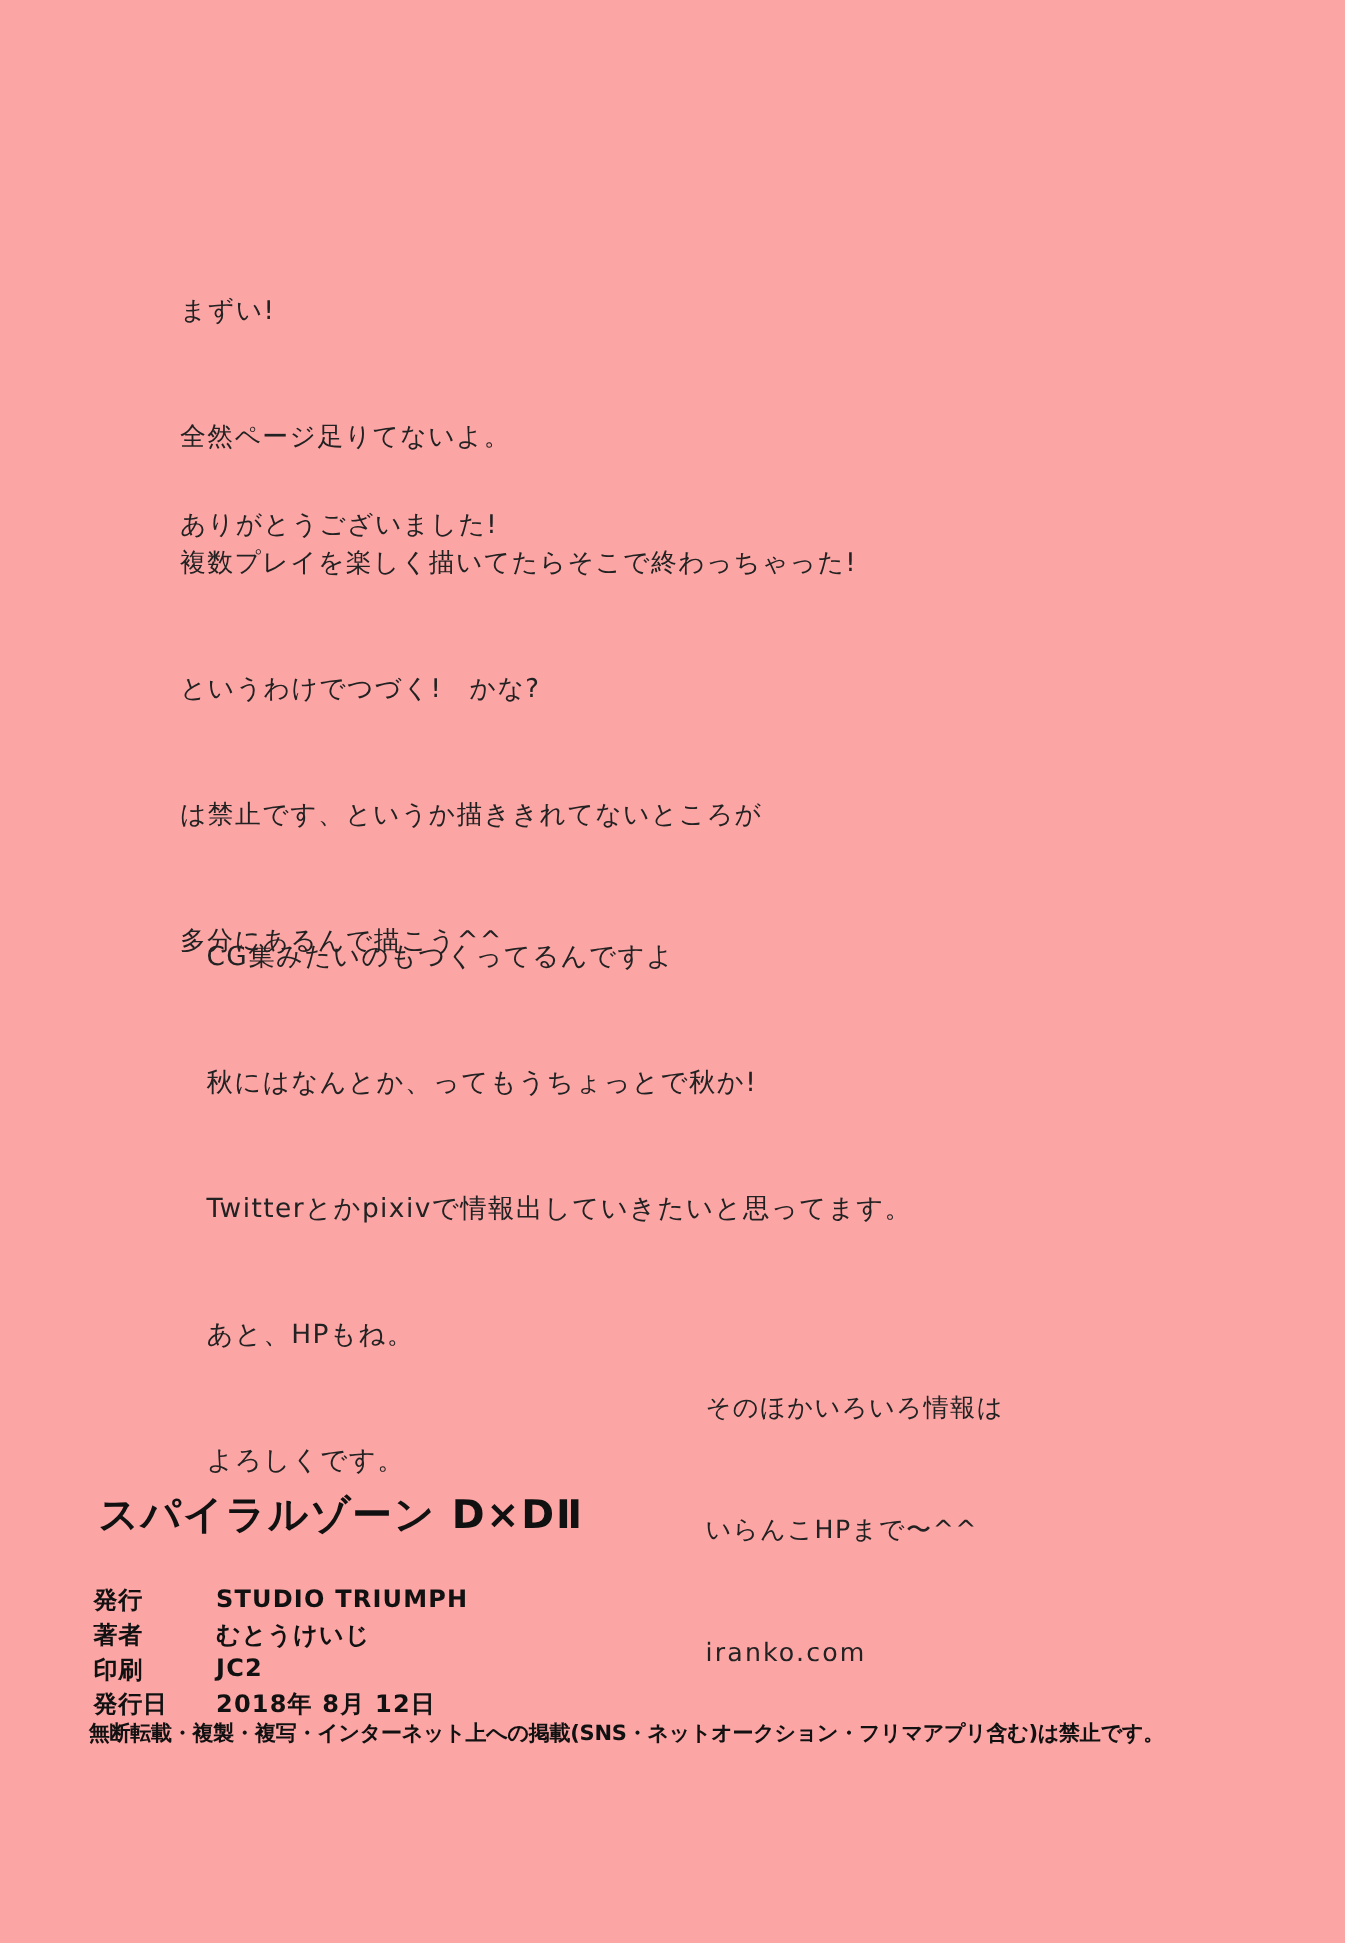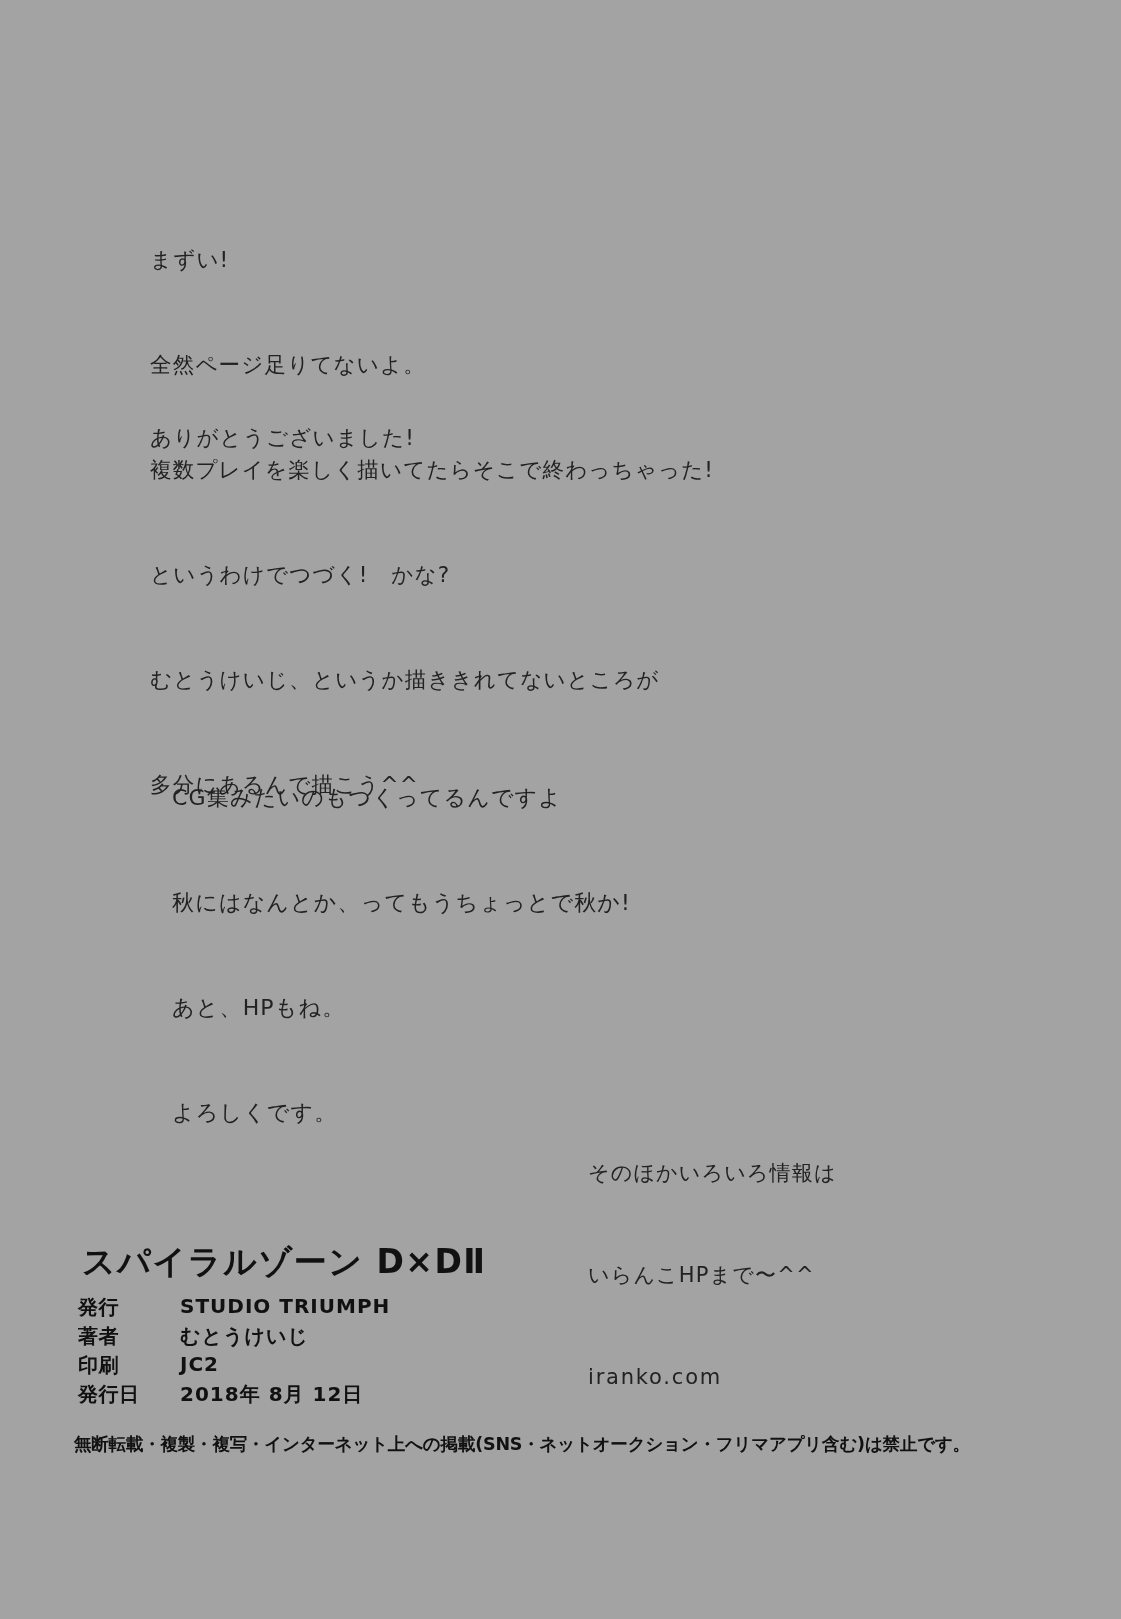--- a/index.html
+++ b/index.html
@@ -12,21 +12,21 @@
     height: 1619px;
     position: relative;
     font-family: "Liberation Sans", sans-serif;
     color: #1a1a1a;
     overflow: hidden;
   }
 
   .page {
     position: absolute;
     inset: 0;
-    background: #a3a3a3;
+    background: #fca5a5;
     text-decoration: underline;
   }
 
   
   .afterword {
     position: absolute;
     font-family: "DejaVu Sans", sans-serif;
     font-size: 21.5px;
     line-height: 35px;
     letter-spacing: 1.2px;
@@ -74,21 +74,21 @@
     top: 1240px;
     width: 960px;
   }
 
   .colophon-title {
     font-family: "DejaVu Sans", sans-serif;
     font-size: 33px;
     font-weight: bold;
     letter-spacing: 1.5px;
     color: #111111;
-    margin: 0 0 8px 4px;
+    margin: 0 0 34px 4px;
   }
 
   .colophon-table {
     border-collapse: collapse;
     font-family: "DejaVu Sans", sans-serif;
     font-size: 20px;
     font-weight: bold;
     color: #111111;
   }
 
@@ -124,29 +124,30 @@
 </head>
 <body>
 
 <div class="page">
 
   <div class="afterword" id="afterword-block-1">
     <span class="line">まずい!</span>
     <span class="line">全然ページ足りてないよ。</span>
     <span class="line">複数プレイを楽しく描いてたらそこで終わっちゃった!</span>
     <span class="line">というわけでつづく!　かな?</span>
-    <span class="line">むとうけいじ、というか描ききれてないところが</span>
+    <span class="line">は禁止です、というか描ききれてないところが</span>
     <span class="line">多分にあるんで描こう^^</span>
   </div>
 
   <div class="afterword" id="afterword-thanks">ありがとうございました!</div>
 
   <div class="afterword" id="afterword-block-2">
     <span class="line">CG集みたいのもつくってるんですよ</span>
     <span class="line">秋にはなんとか、ってもうちょっとで秋か!</span>
+    <span class="line">Twitterとかpixivで情報出していきたいと思ってます。</span>
     <span class="line">あと、HPもね。</span>
     <span class="line">よろしくです。</span>
   </div>
 
   <div class="afterword" id="afterword-hp">
     <span class="line">そのほかいろいろ情報は</span>
     <span class="line">いらんこHPまで〜^^</span>
     <span class="line url-line">iranko.com</span>
   </div>
 

